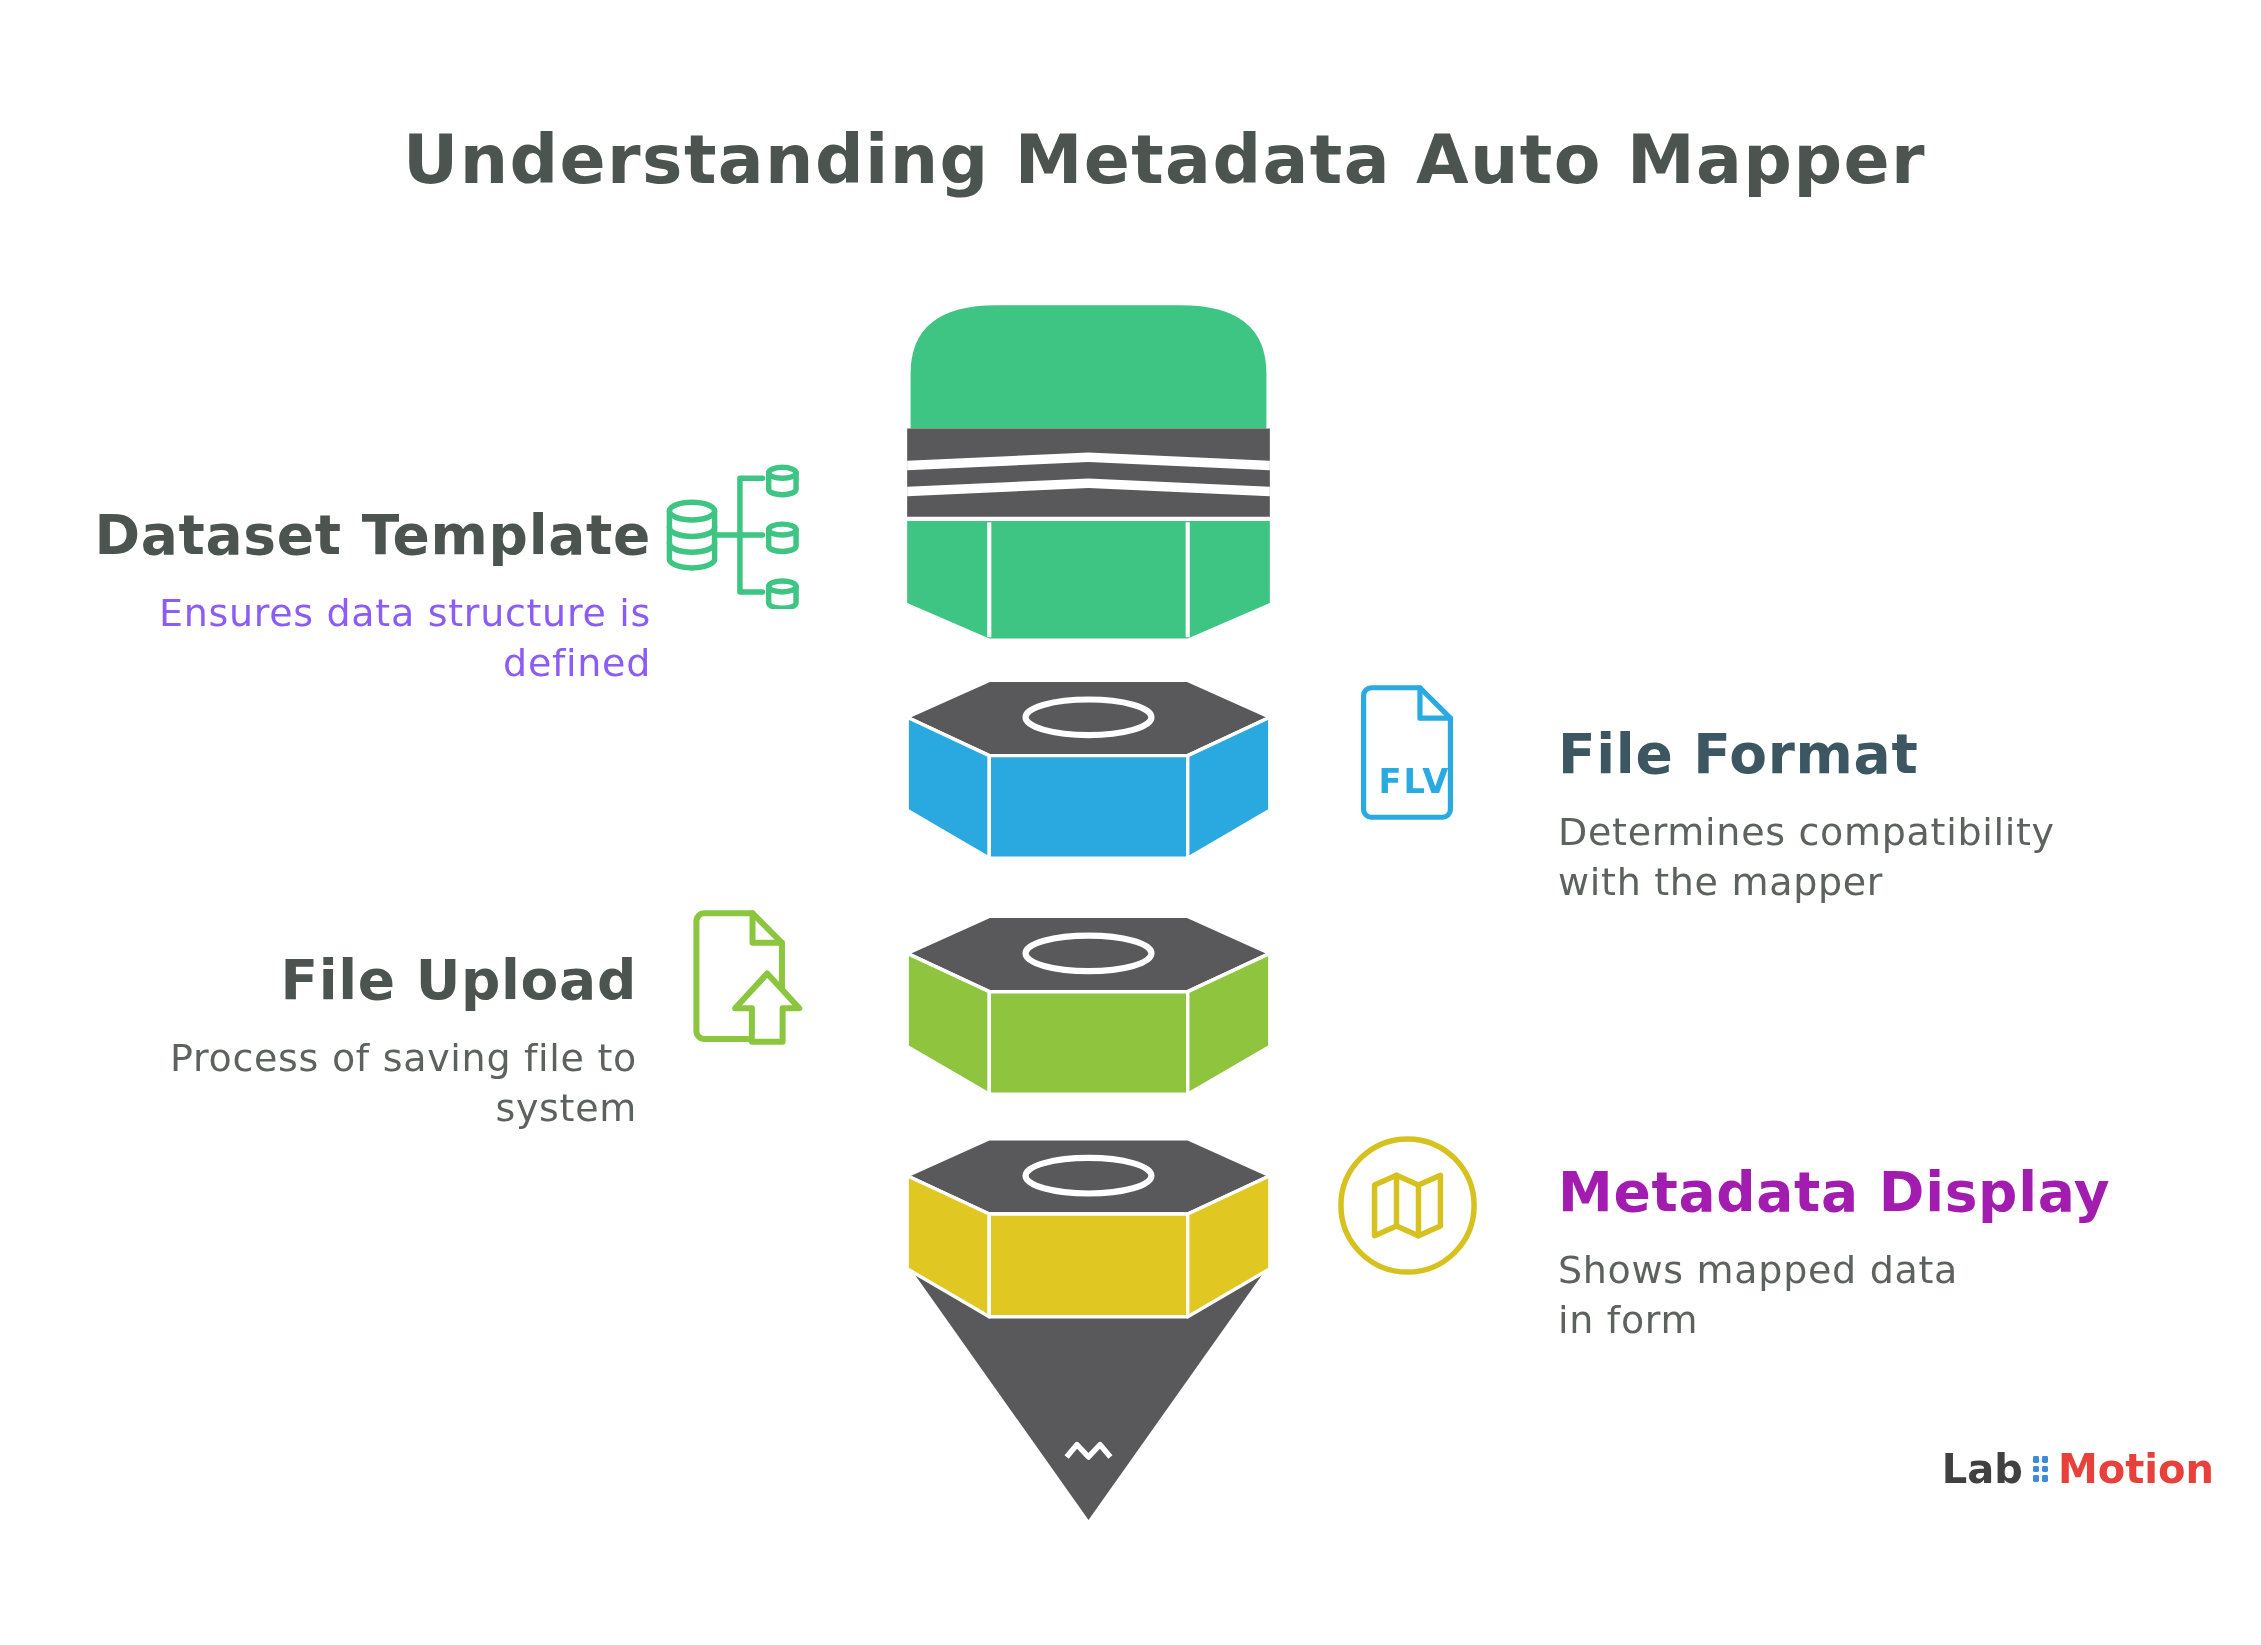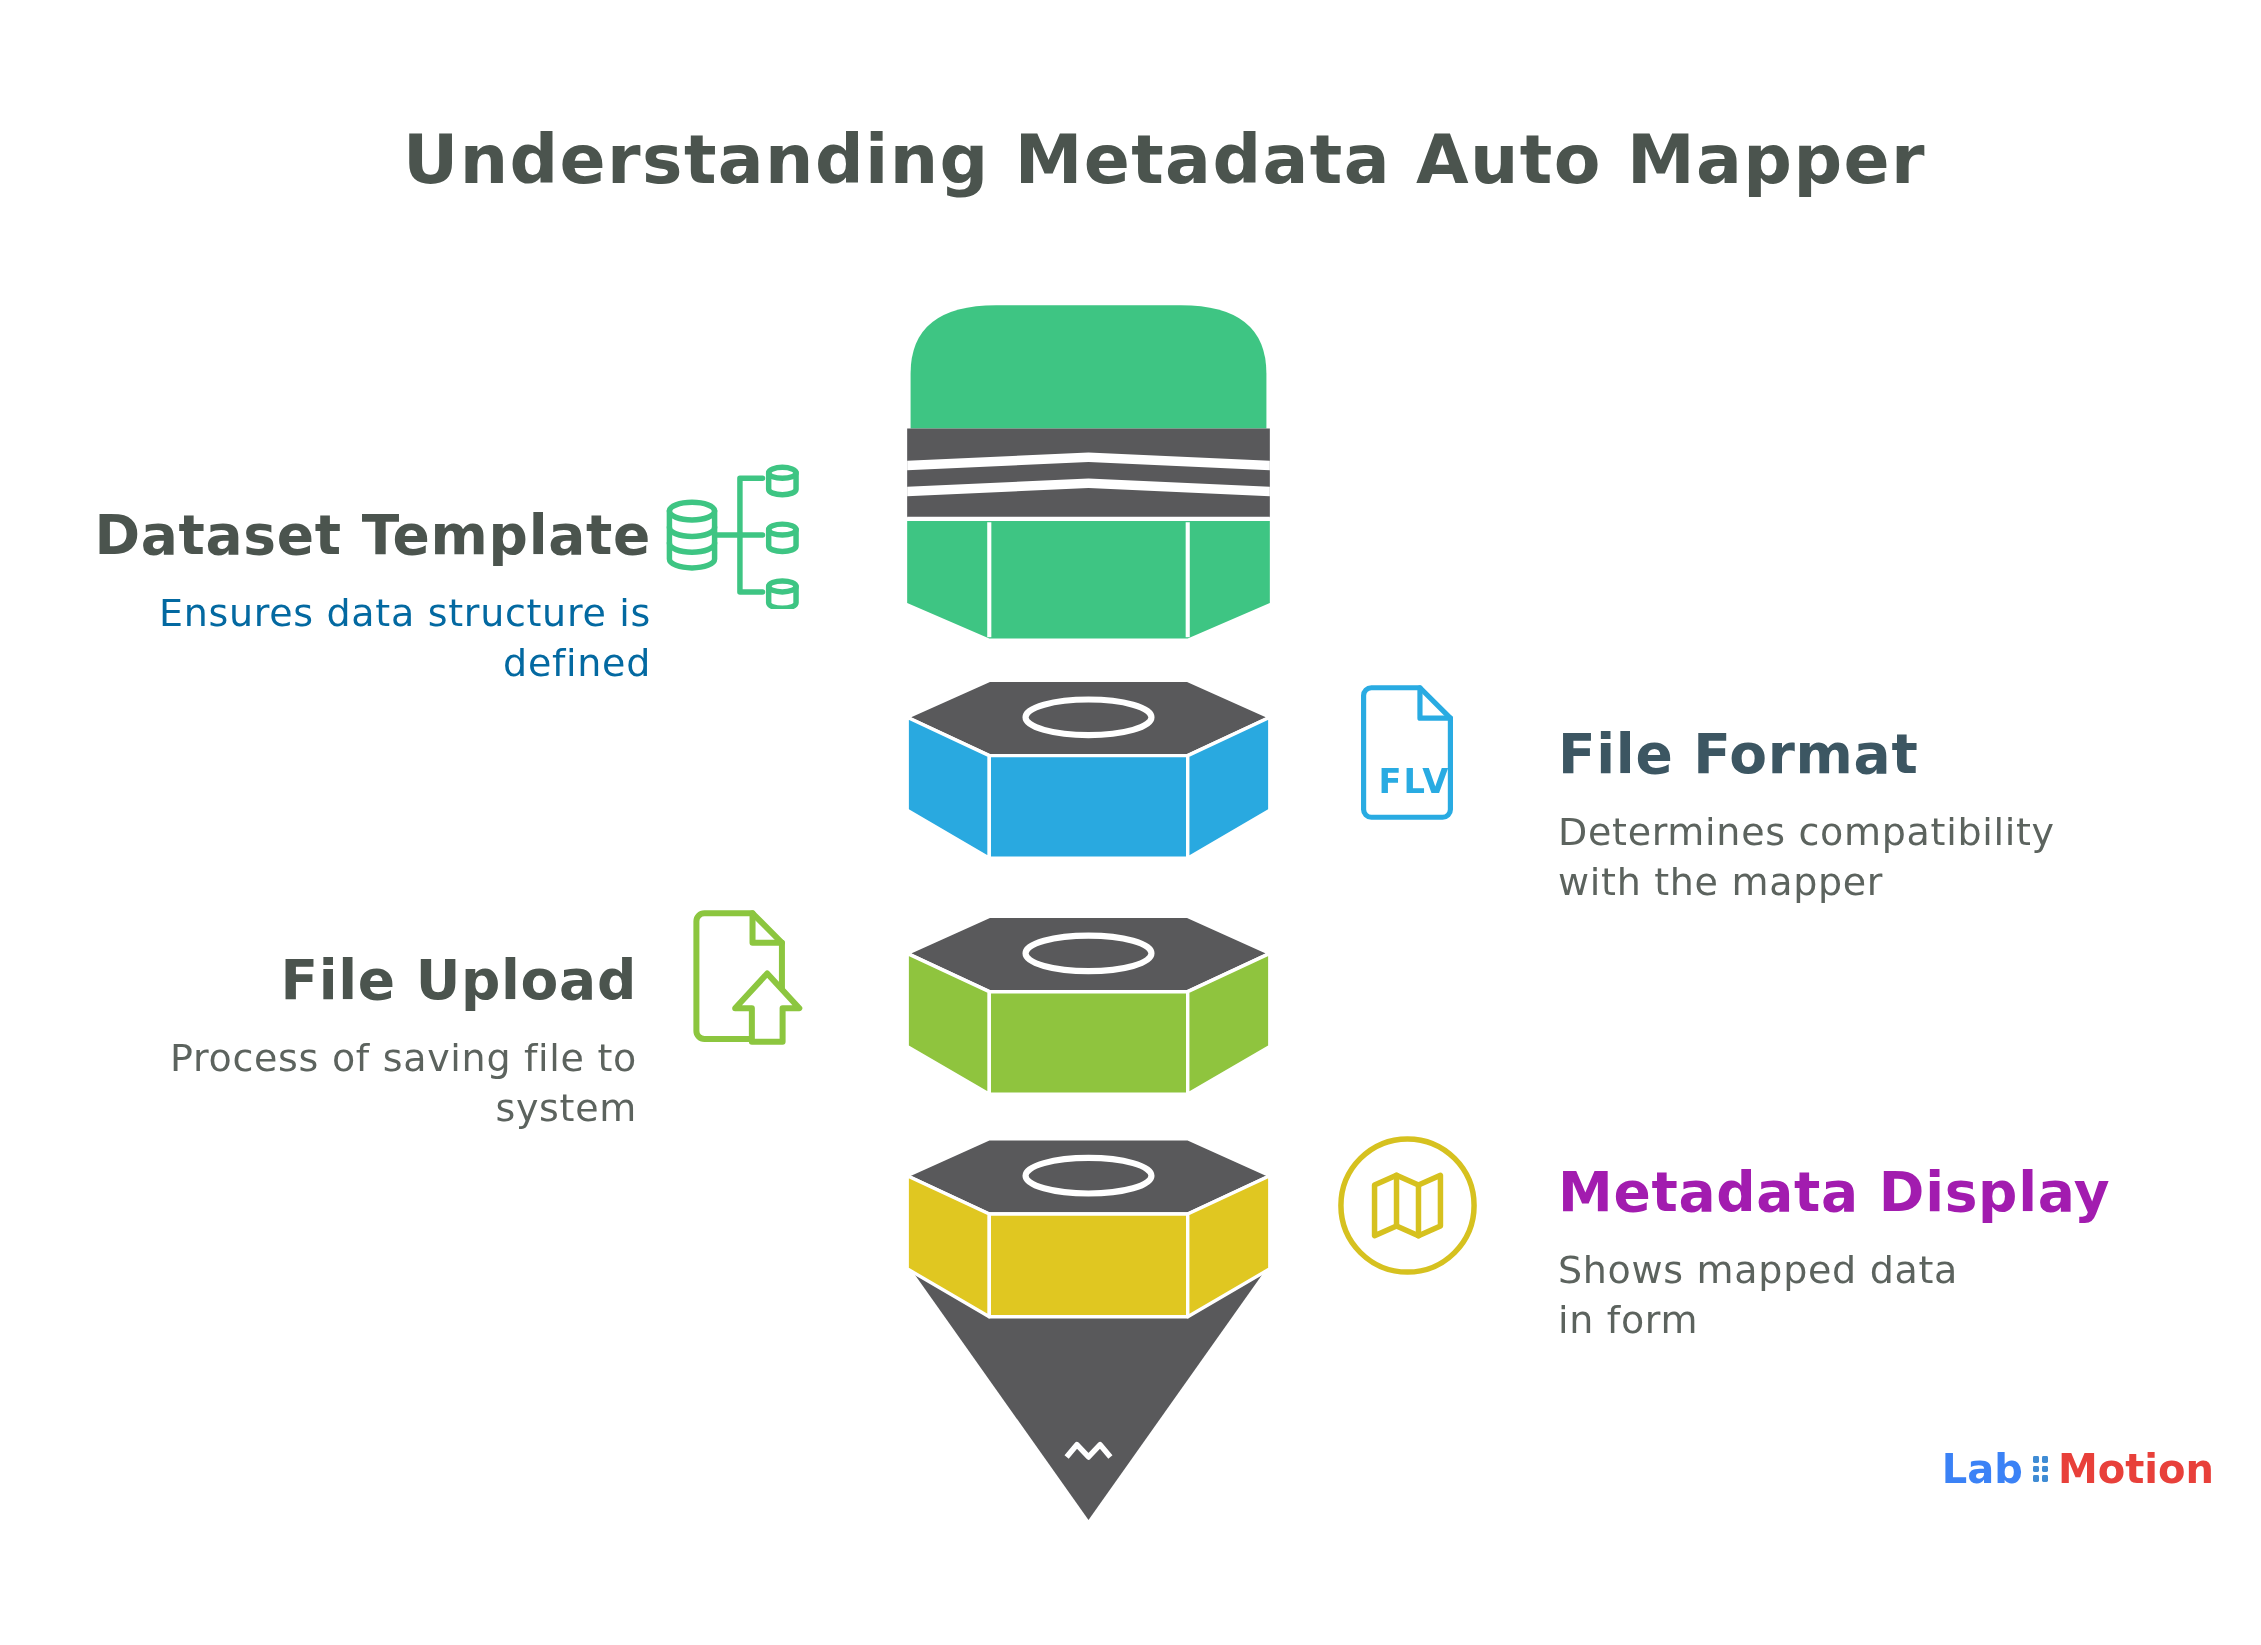--- a/index.html
+++ b/index.html
@@ -131,21 +131,21 @@
       <g stroke="#ffffff" stroke-width="5" stroke-linejoin="round" fill="#e0c721">
         <polygon points="85,1297 205,1353 205,1503 85,1433"></polygon>
         <polygon points="205,1353 495,1353 495,1503 205,1503"></polygon>
         <polygon points="495,1353 615,1297 615,1433 495,1503"></polygon>
       </g>
     </g>
   </svg>
 
   <div class="block align-right" id="dataset-block">
     <h2 style="color: rgb(75, 84, 78);">Dataset Template</h2>
-    <p style="color: #0369a1;">Ensures data structure is defined</p>
+    <p style="color: #8b5cf6;">Ensures data structure is defined</p>
   </div>
   <div class="icon-box" id="dataset-icon">
     <svg width="151" height="154" viewBox="0 0 220 225" fill="none" stroke-linecap="round" stroke-linejoin="round" stroke-width="8" stroke="#3ec583">
       <ellipse cx="45" cy="82" rx="33" ry="13"></ellipse>
       <path d="M12,82 V152 a33,13 0 0 0 66,0 V82"></path>
       <path d="M12,106 a33,13 0 0 0 66,0"></path>
       <path d="M12,129 a33,13 0 0 0 66,0"></path>
       <path d="M78,117 H115 M115,34 V200 M115,34 H148 M115,117 H148 M115,200 H148"></path>
       <ellipse cx="177" cy="26" rx="20" ry="8"></ellipse>
       <path d="M157,26 v24 a20,8 0 0 0 40,0 v-24"></path>
@@ -186,21 +186,21 @@
       <path d="M62,80 L94,66 L126,80 L158,66 V140 L126,154 L94,140 L62,154 Z"></path>
       <path d="M94,66 V140 M126,80 V154"></path>
     </svg>
   </div>
   <div class="block align-left" id="display-block">
     <h2 style="color: #a21caf;">Metadata Display</h2>
     <p style="color: rgb(92, 99, 94);">Shows mapped data in form</p>
   </div>
 
   <div class="logo">
-    <span style="color: #3b82f6;">Lab</span>
+    <span style="color: #404040;">Lab</span>
     <span class="logo-dots">
       <i style="background: rgb(63, 140, 213);"></i>
         <i style="background: rgb(63, 140, 213);"></i>
       <i style="background: rgb(63, 140, 213);"></i>
         <i style="background: rgb(63, 140, 213);"></i>
       <i style="background: rgb(63, 140, 213);"></i>
         <i style="background: rgb(63, 140, 213);"></i>
     </span>
     <span style="color: rgb(232, 64, 58);">Motion</span>
   </div>

